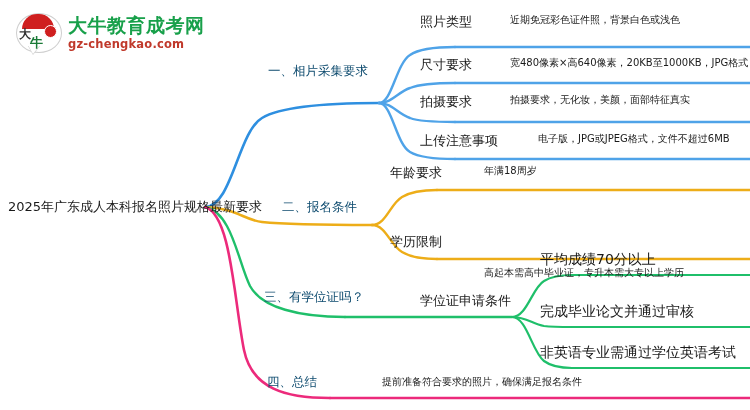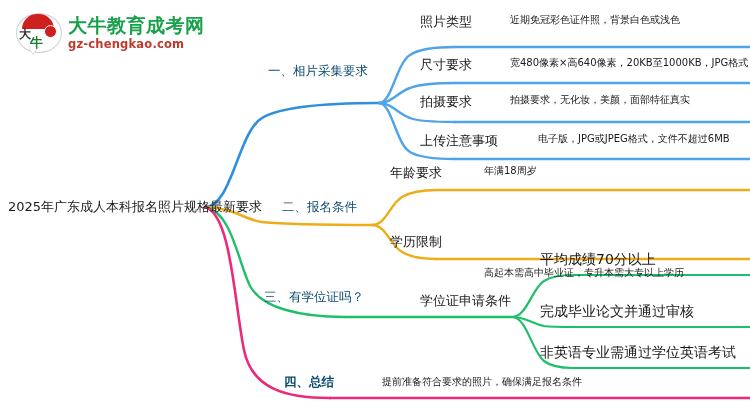--- a/index.html
+++ b/index.html
@@ -219,14 +219,14 @@
 <div class="node sub-key" style="left:390px; top:235px;">学历限制</div>
 <div class="node sub-val" style="left:484px; top:235px;margin-top:33px;">高起本需高中毕业证，专升本需大专以上学历</div>
 
 <div class="node branch-label" style="left:264px; top:291px;">三、有学位证吗？</div>
 <div class="node sub-key" style="left:420px; top:294px;">学位证申请条件</div>
 
 <div class="node leaf-label" style="left:540px; top:252px;">平均成绩70分以上</div>
 <div class="node leaf-label" style="left:540px; top:304px;">完成毕业论文并通过审核</div>
 <div class="node leaf-label" style="left:540px; top:345px;">非英语专业需通过学位英语考试</div>
 
-<div class="node branch-label" style="left:284px; top:376px;font-weight:bold;">四、总结</div>
+<div class="node branch-label" style="left:267px; top:376px;">四、总结</div>
 <div class="node sub-val" style="left:382px; top:377px;">提前准备符合要求的照片，确保满足报名条件</div>
 
 </body></html>

